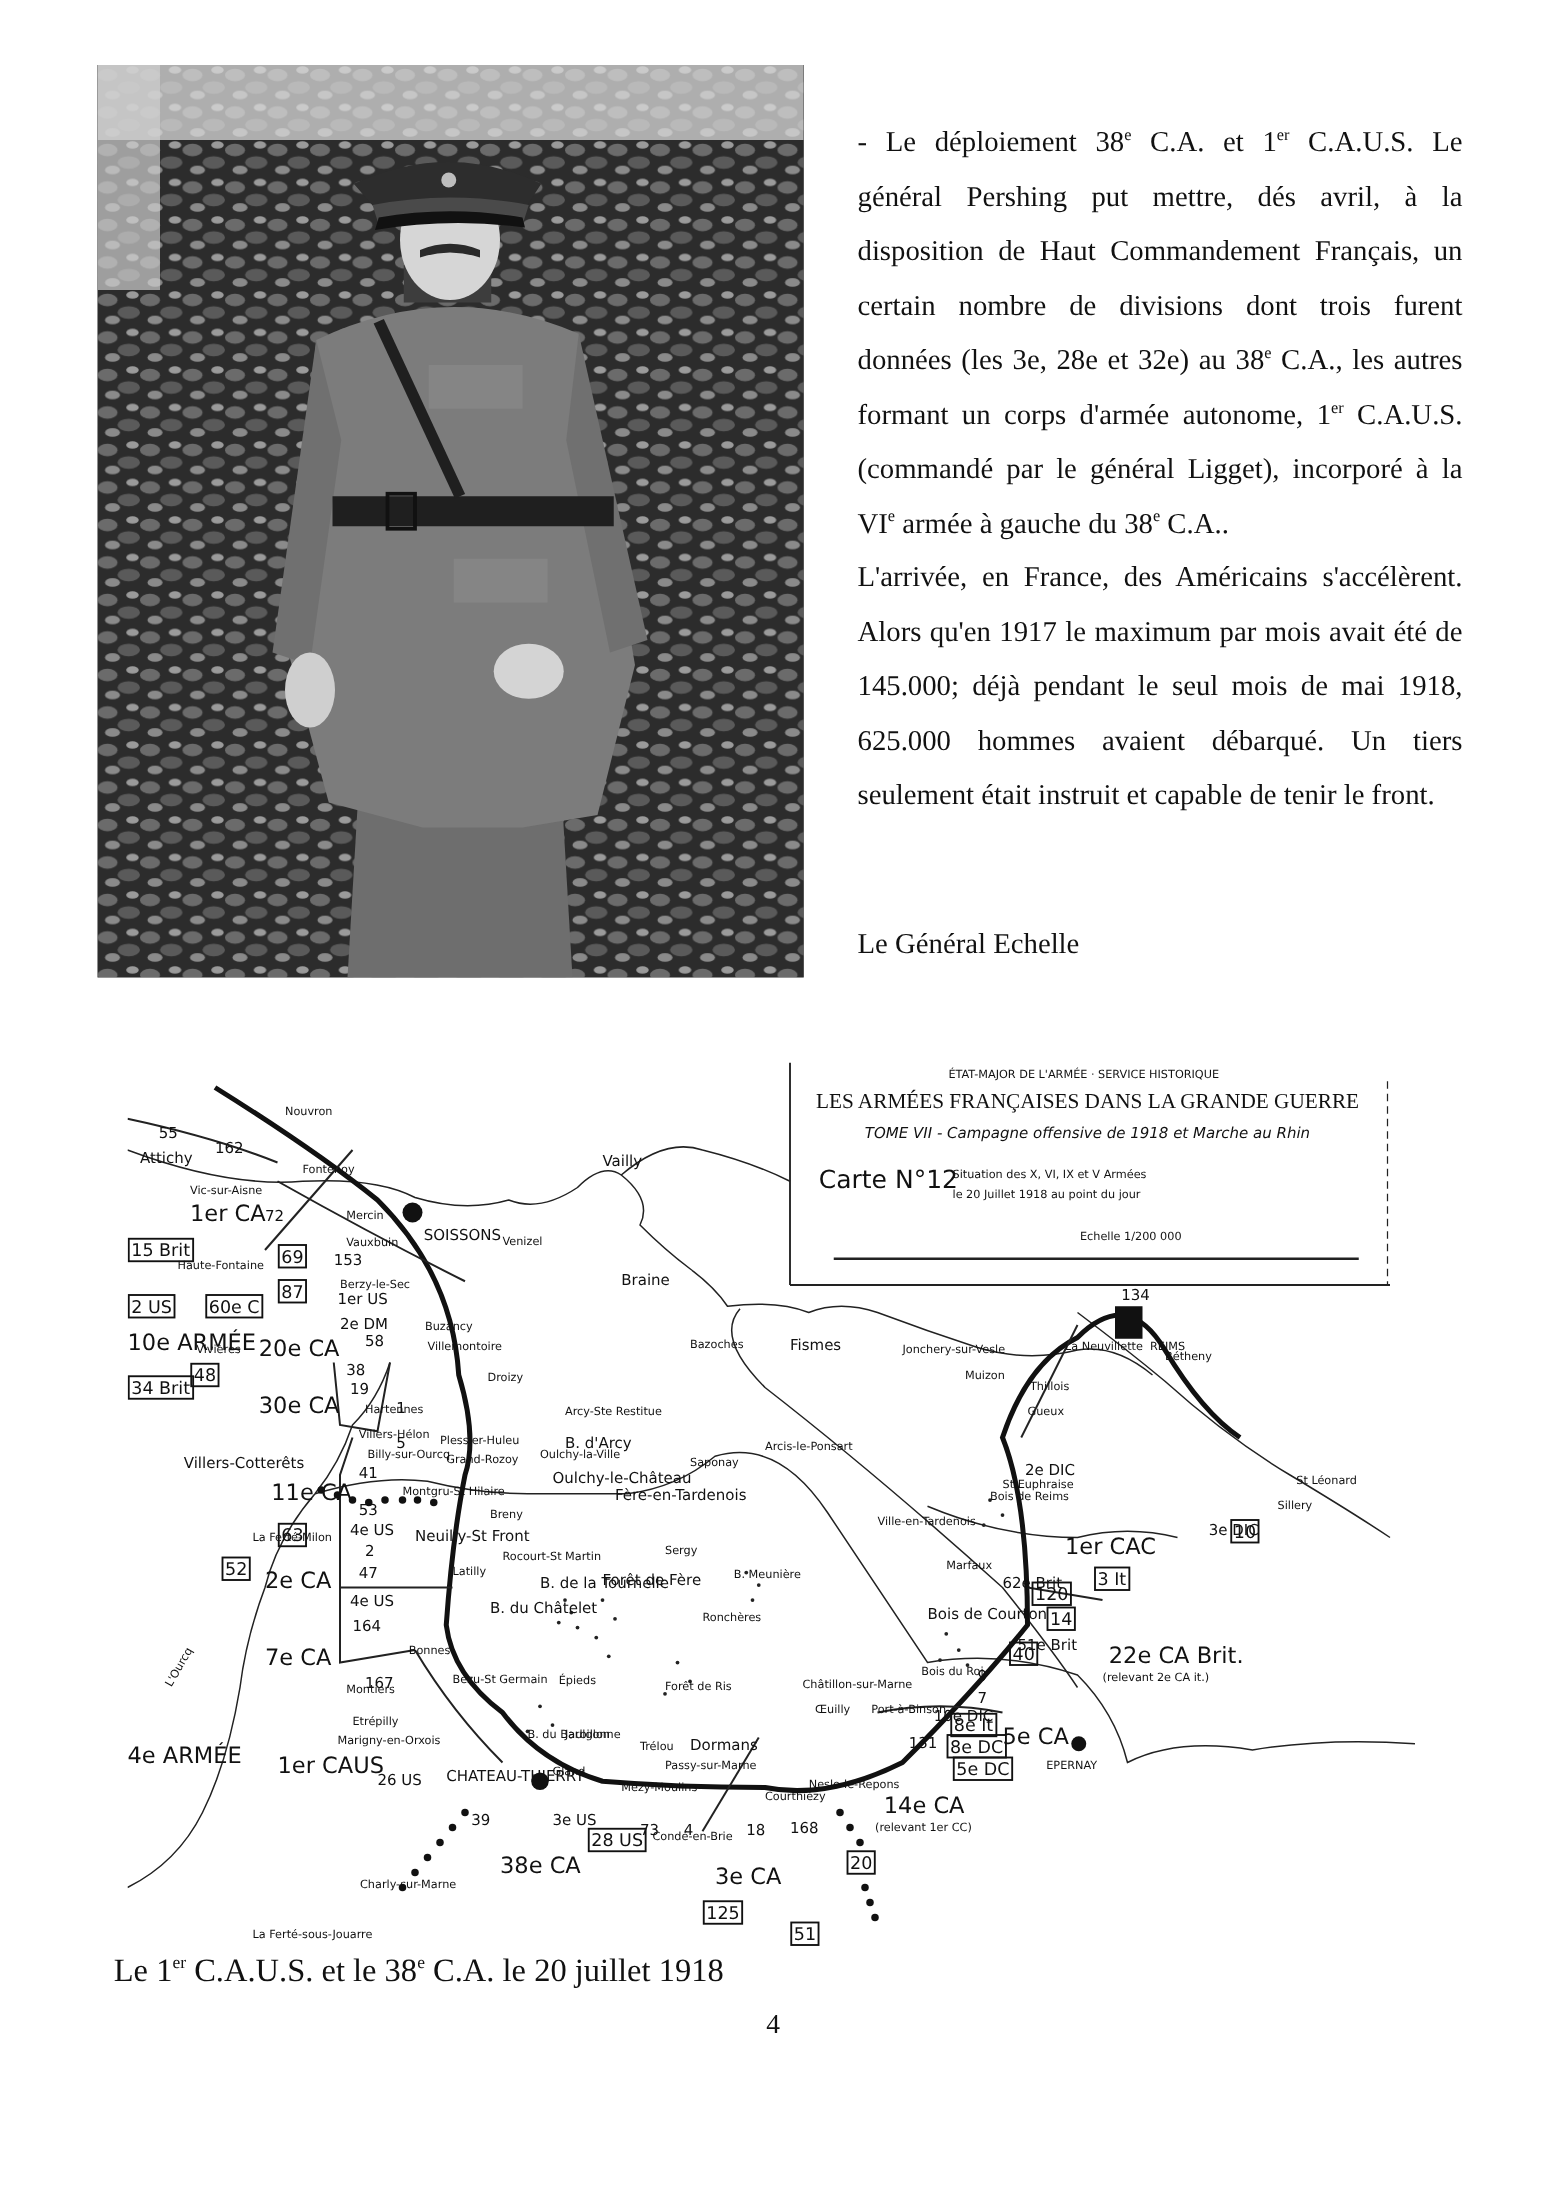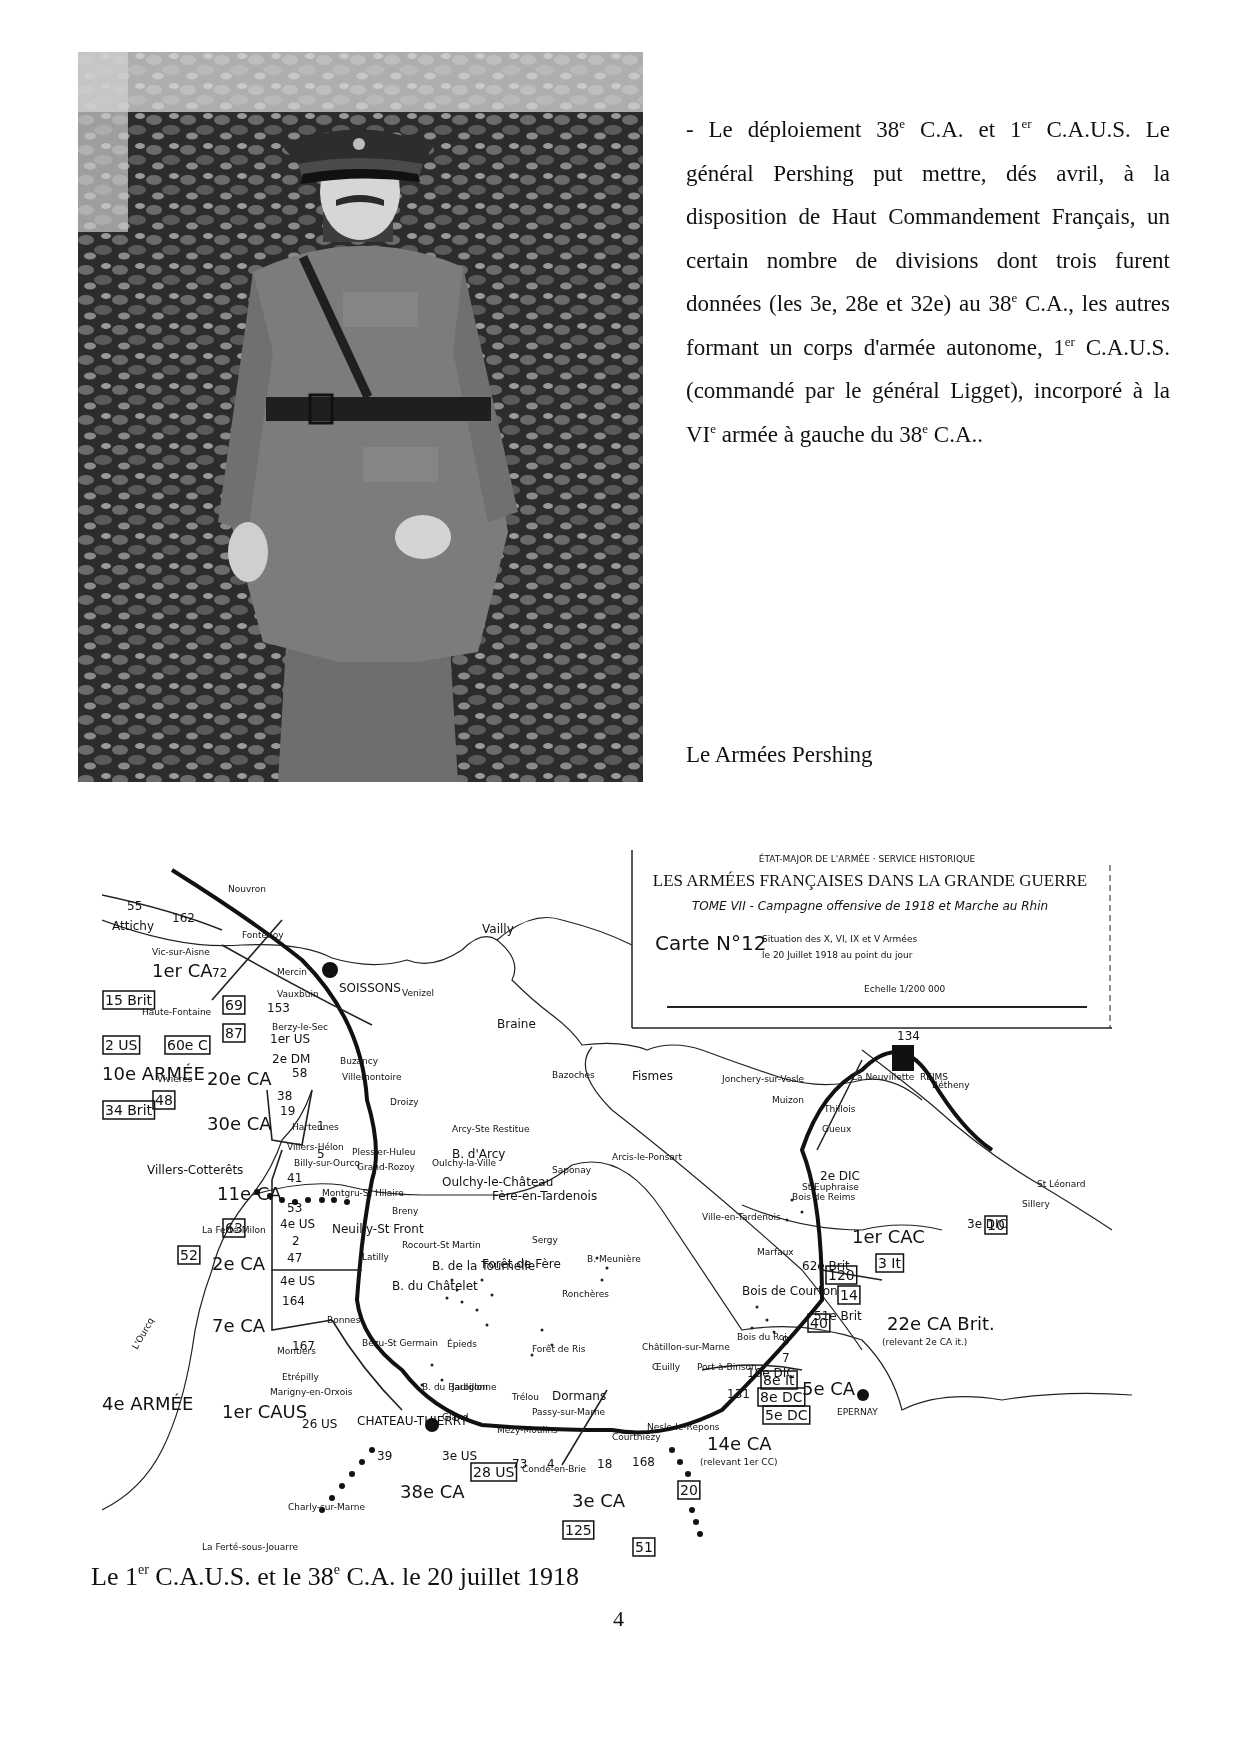--- a/index.html
+++ b/index.html
@@ -6,21 +6,21 @@
     body { width: 1242px; height: 1754px; position: relative; overflow: hidden;
            font-family: "Liberation Serif", "DejaVu Serif", serif; color: #111; }
 
     
     .photo { position: absolute; left: 78px; top: 52px; width: 565px; height: 730px;
              background: #3b3b3b; overflow: hidden; }
     .photo svg { width: 100%; height: 100%; display: block; }
 
     
     .text-col { position: absolute; left: 686px; top: 92px; width: 484px;
-                font-size: 23px; line-height: 43.5px; text-align: justify; margin-top: 16px; }
+                font-size: 23px; line-height: 43.5px; text-align: justify; }
     .text-col p { margin: 0; }
     .text-col sup { font-size: 13px; vertical-align: 9px; line-height: 0; }
     .para-1 { }
     .photo-caption { position: absolute; left: 686px; top: 742px; font-size: 23px; }
 
     
     .map { position: absolute; left: 102px; top: 850px; width: 1030px; height: 730px; }
     .map svg { width: 100%; height: 100%; display: block; }
     .map text { font-family: "DejaVu Sans", sans-serif; fill: #111; }
     .lbl-sm { font-size: 9px; }
@@ -73,22 +73,23 @@
 
     <path d="M205 95 Q282 60 355 95 L340 118 Q282 104 225 118 Z" fill="#2d2d2d"></path>
     <path d="M220 112 Q282 100 345 112 L340 128 Q282 118 225 128 Z" fill="#4a4a4a"></path>
     <path d="M225 122 Q282 112 340 122 L342 130 Q282 122 222 132 Z" fill="#111"></path>
     <circle cx="281" cy="92" r="6" fill="#bdbdbd"></circle>
   </svg>
 </div>
 
 <div class="text-col">
   <p class="para-1" id="para1">- Le déploiement 38<sup>e</sup> C.A. et 1<sup>er</sup> C.A.U.S. Le général Pershing put mettre, dés avril, à la disposition de Haut Commandement Français, un certain nombre de divisions dont trois furent données (les 3e, 28e et 32e) au 38<sup>e</sup> C.A., les autres formant un corps d'armée autonome, 1<sup>er</sup> C.A.U.S. (commandé par le général Ligget), incorporé à la VI<sup>e</sup> armée à gauche du 38<sup>e</sup> C.A..</p>
+  <p>L'arrivée, en France, des Américains s'accélèrent. Alors qu'en 1917 le maximum par mois avait été de 145.000; déjà pendant le seul mois de mai 1918, 625.000 hommes avaient débarqué. Un tiers seulement était instruit et capable de tenir le front.</p>
 </div>
-<div class="photo-caption">Le Armées Pershing</div>
+<div class="photo-caption">Le Général Echelle</div>
 
 <div class="map">
   <svg viewBox="0 0 1030 730">
     <rect width="1030" height="730" fill="#ffffff"></rect>
 
     <g>
       <line x1="530" y1="0" x2="530" y2="178" stroke="#222" stroke-width="1.5"></line>
       <line x1="530" y1="178" x2="1010" y2="178" stroke="#222" stroke-width="1.5"></line>
       <line x1="1008" y1="15" x2="1008" y2="178" stroke="#222" stroke-width="1" stroke-dasharray="6 4"></line>
       <text x="765" y="12" text-anchor="middle" class="lbl-sm">ÉTAT-MAJOR DE L'ARMÉE · SERVICE HISTORIQUE</text>

